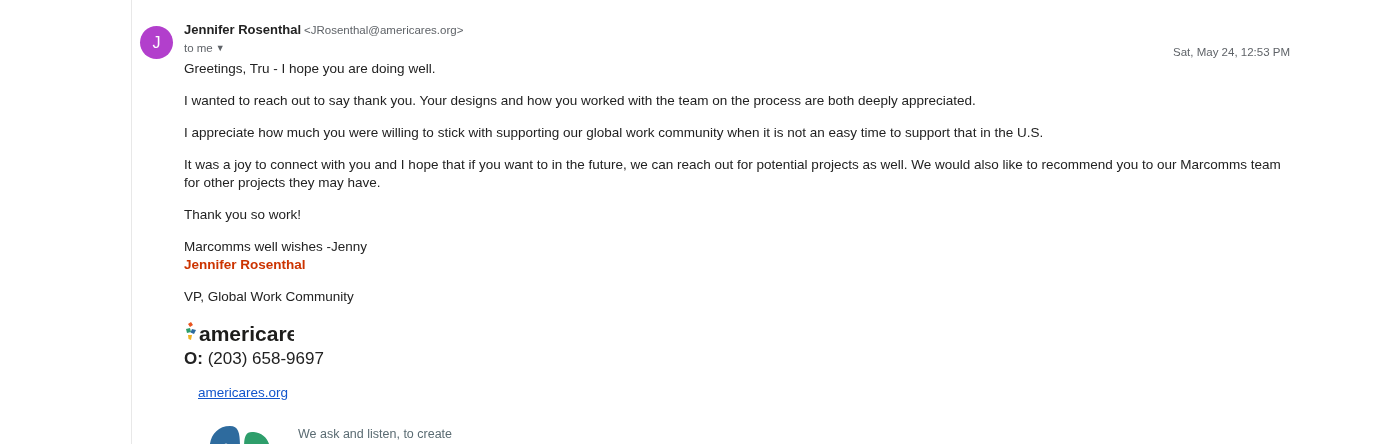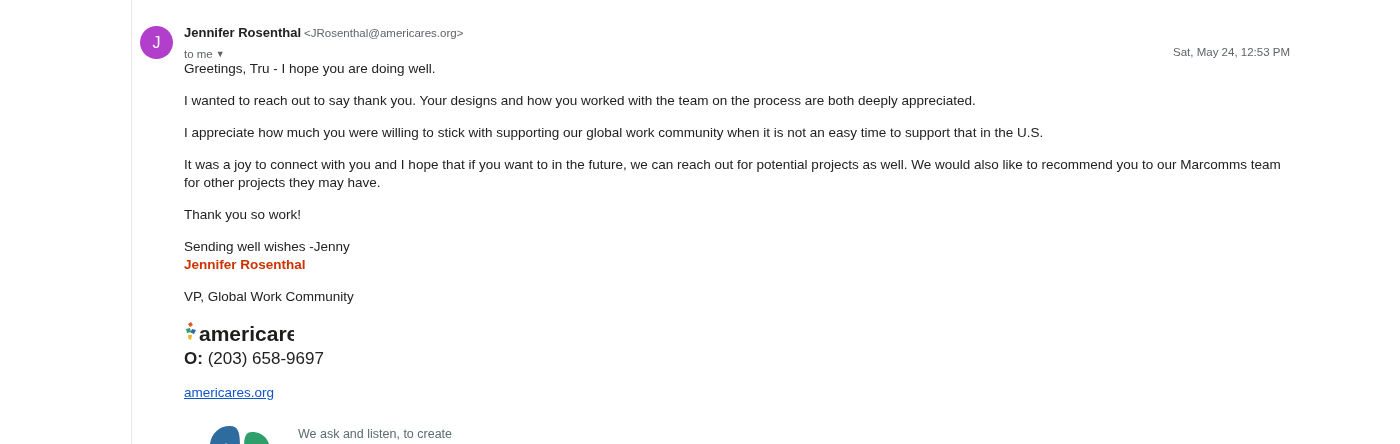--- a/index.html
+++ b/index.html
@@ -49,21 +49,21 @@
     font-family: "Liberation Sans", sans-serif;
   }
   .header-block {
     position: absolute;
     left: 44px;
     top: 0;
     right: 0;
   }
   .sender-line {
     font-size: 13px;
-    line-height: 21px;
+    line-height: 16px;
     color: #222222;
     white-space: nowrap;
   }
   .sender-name {
     font-weight: bold;
     font-size: 13px;
     color: #222222;
   }
   .sender-email {
     font-weight: normal;
@@ -127,20 +127,21 @@
   }
   .contact-label {
     font-weight: bold;
   }
   .site-link {
     display: inline-block;
     margin-top: 2px;
     color: #1155cc;
     text-decoration: underline;
     font-size: 13.5px;
+    margin-left: 14px;
   }
   .banner {
     position: relative;
     margin-top: 16px;
     margin-left: 16px;
     width: 260px;
     height: 72px;
   }
   .banner-text {
     position: absolute;
@@ -174,21 +175,21 @@
 
     <div class="timestamp">Sat, May 24, 12:53 PM</div>
 
     <div class="body">
       <p>Greetings, Tru - I hope you are doing well.</p>
       <p>I wanted to reach out to say thank you. Your designs and how you worked with the team on the process are both deeply appreciated.</p>
       <p>I appreciate how much you were willing to stick with supporting our global work community when it is not an easy time to support that in the U.S.</p>
       <p>It was a joy to connect with you and I hope that if you want to in the future, we can reach out for potential projects as well. We would also like to recommend you to our Marcomms team for other projects they may have.</p>
       <p>Thank you so work!</p>
 
-      <p class="tight">Sending well wishes -Jenny</p>
+      <p class="tight">Marcomms well wishes -Jenny</p>
       <p class="sig-name">Jennifer Rosenthal</p>
       <p class="sig-title">VP, Global Work Community</p>
 
       <div class="logo-wrap">
         <svg width="110" height="26" viewBox="0 0 110 26" xmlns="http://www.w3.org/2000/svg" aria-hidden="true">
           <g>
             <path d="M4 4 L7 2 L9 5 L6 7 Z" fill="#e8531f"></path>
             <path d="M2 9 L6 8 L7 12 L3 13 Z" fill="#2e9e6b"></path>
             <path d="M8 9 L12 10 L10 14 L6.5 12.5 Z" fill="#2e6b9e"></path>
             <path d="M4 15 L8 15 L7 20 L4.5 19 Z" fill="#f0b323"></path>

